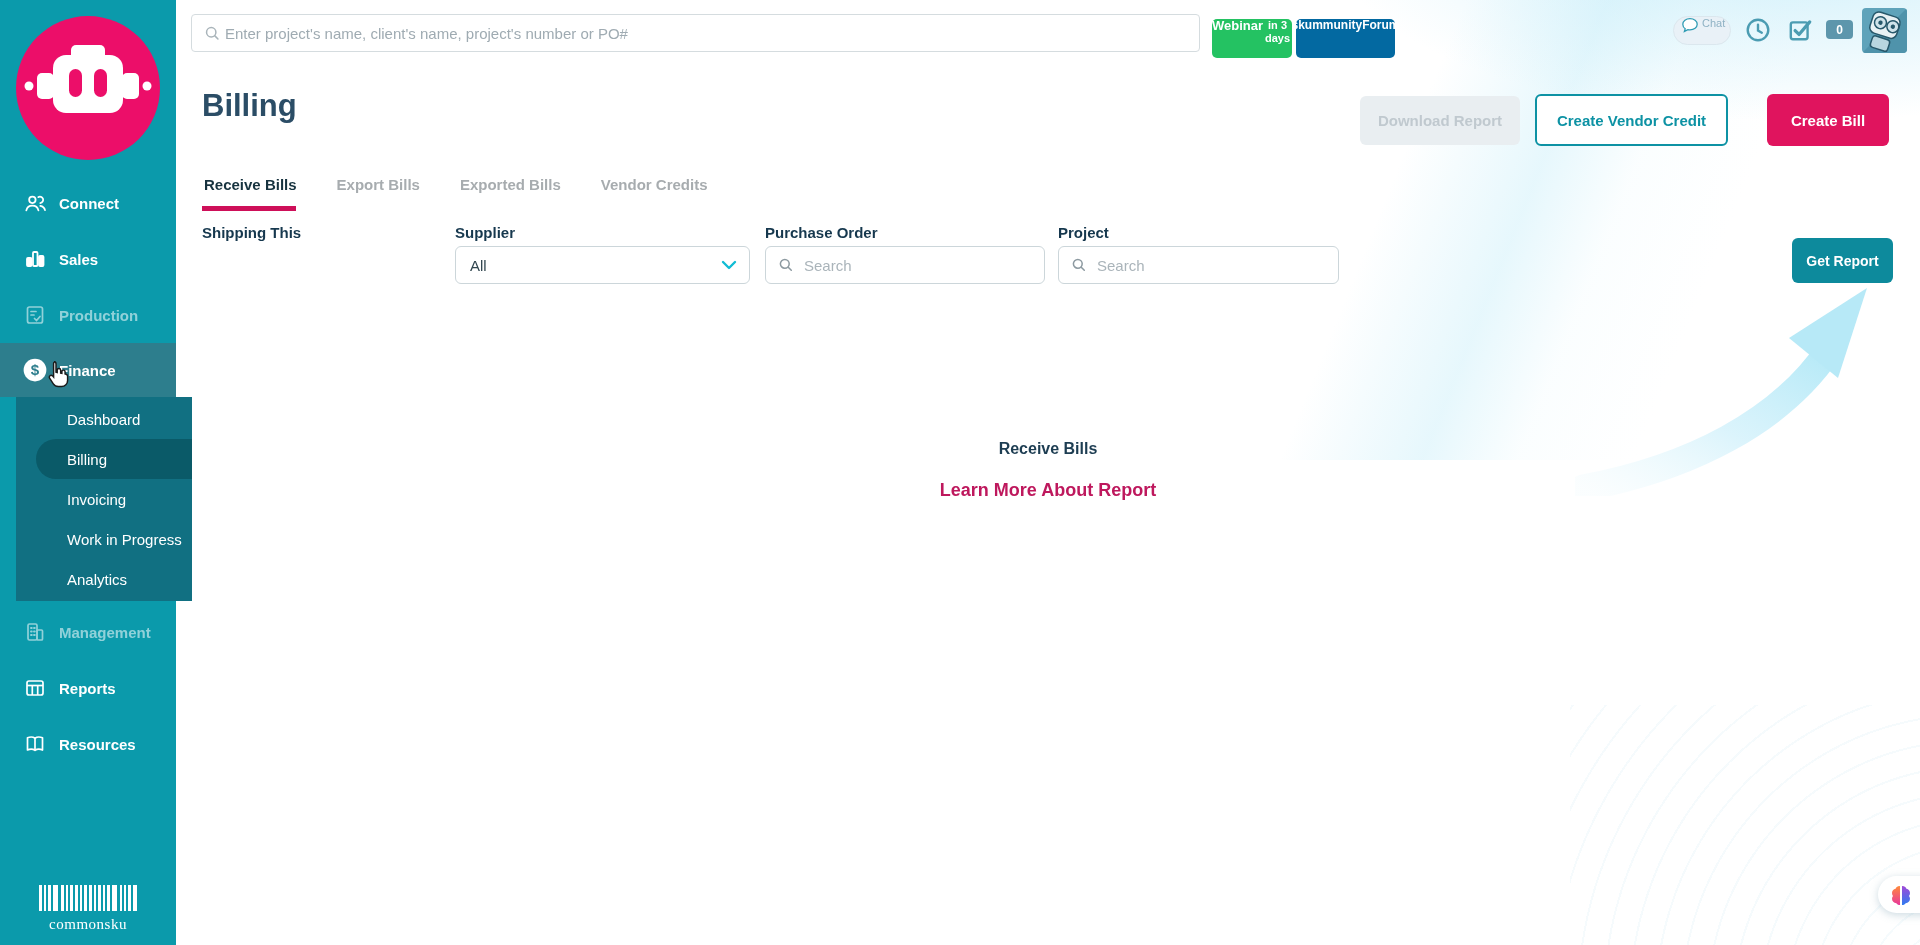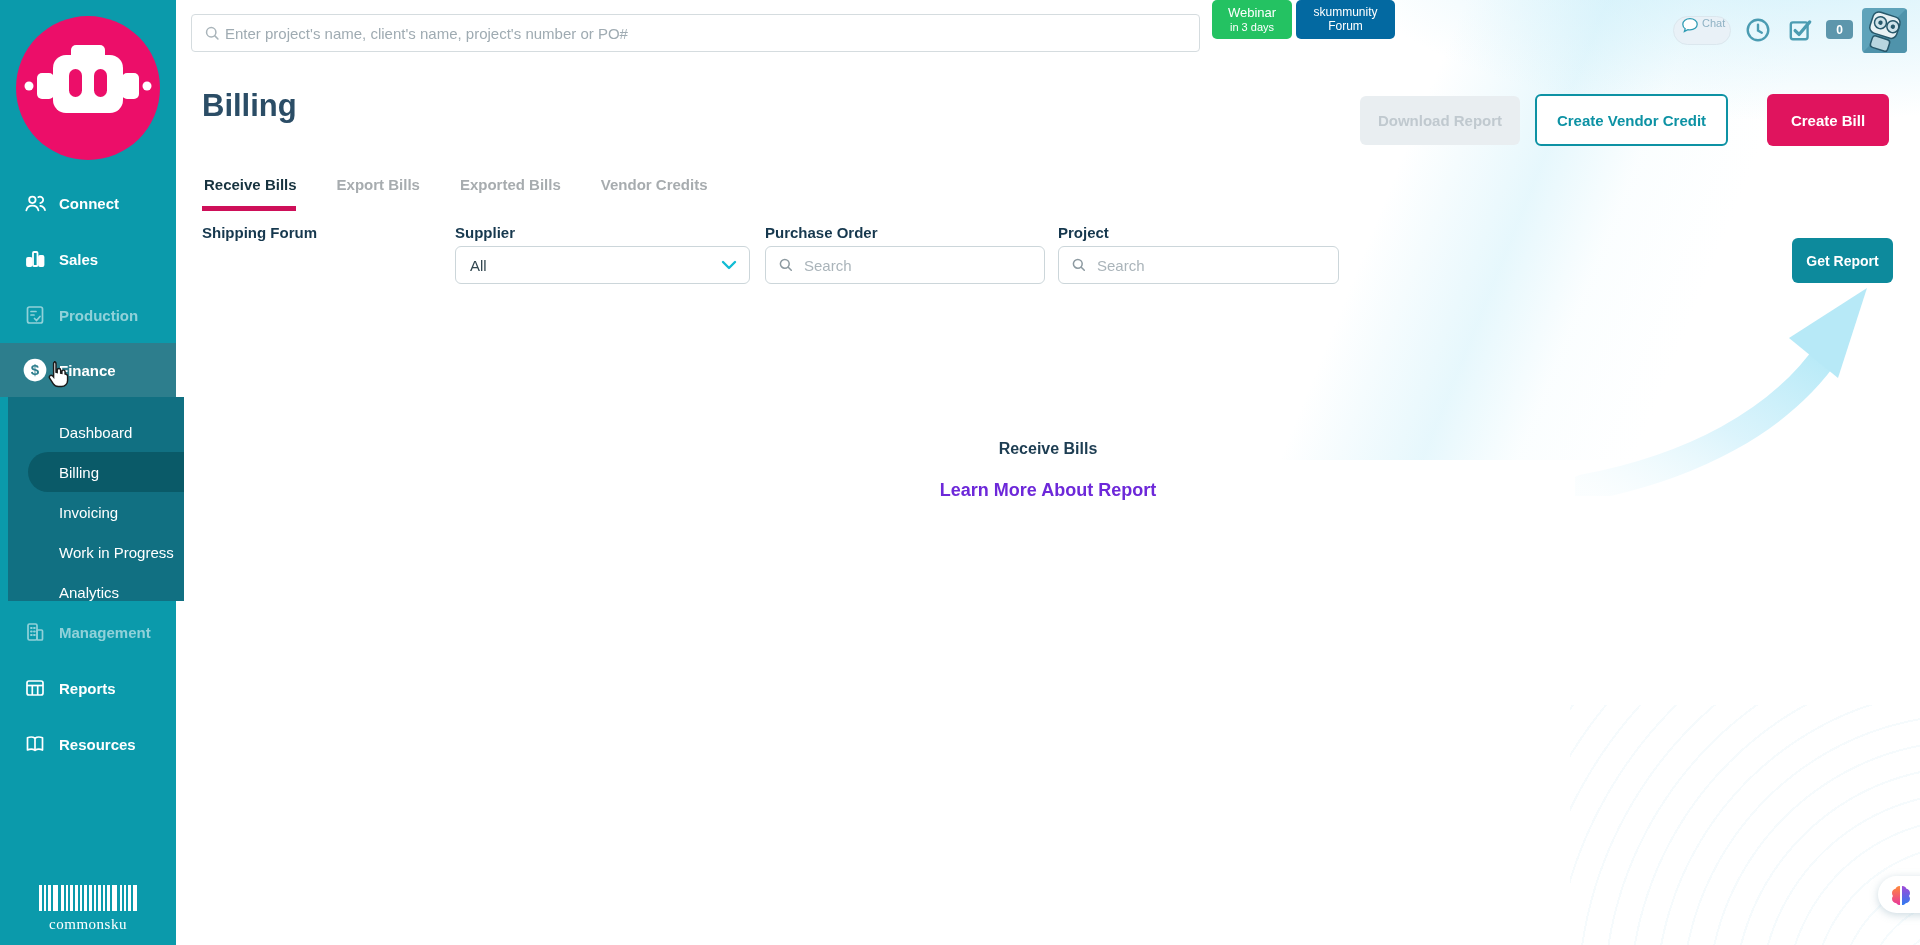--- a/index.html
+++ b/index.html
@@ -10,21 +10,21 @@
   }
   
   .sidebar { position:absolute; left:0; top:0; width:176px; height:945px; background:#0b9aab; z-index:5; }
   .logo-wrap { position:absolute; top:16px; left:16px; width:144px; height:144px; }
   .nav-item { position:absolute; left:0; width:176px; height:56px; display:flex; align-items:center;
               padding-left:22px; color:#fff; font-weight:bold; font-size:15px; cursor:pointer; }
   .nav-item .nav-icon { width:26px; height:26px; margin-right:11px; flex:0 0 26px; display:flex; align-items:center; justify-content:center; }
   .nav-item.muted { color:rgba(255,255,255,0.55); }
   .nav-item.muted svg { opacity:0.55; }
   .nav-item.hovered { background:#2d7e8d; height:54px; }
-  .submenu { position:absolute; top:397px; left:8px; width:176px; height:204px; background:#117082; padding-top:15px; }
+  .submenu { position:absolute; top:397px; left:16px; width:176px; height:204px; background:#117082; padding-top:2px; }
   .submenu-item { height:40px; display:flex; align-items:center; padding-left:51px; color:#fff; font-size:15px; cursor:pointer; }
   .submenu-item.active { background:#0a5a68; margin-left:20px; padding-left:31px; border-radius:20px 0 0 20px; }
   .sidebar-footer { position:absolute; bottom:12px; left:39px; width:98px; text-align:center; }
   .sidebar-footer .brand-text { color:#fff; font-size:15px; letter-spacing:0.5px; margin-top:1px; font-family:Liberation Serif, serif; }
   .cursor-pointer { position:absolute; left:42px; top:358px; width:32px; height:32px; z-index:50; }
 
   
   .main { position:absolute; left:176px; top:0; width:1744px; height:945px; background:#fff; }
   .main .bg-deco { position:absolute; right:0; top:0; width:1000px; height:460px; pointer-events:none;
     background:
@@ -33,22 +33,22 @@
   }
   .main .bg-rings { position:absolute; right:-70px; bottom:-90px; width:420px; height:330px; pointer-events:none; opacity:0.45;
     background: repeating-radial-gradient(circle at 95% 90%, rgba(213,236,245,0.5) 0 2px, transparent 2px 26px); }
 
   
   .search-box { position:absolute; left:15px; top:14px; width:1009px; height:38px; background:#fff;
     border:1px solid #d5dcdf; border-radius:4px; display:flex; align-items:center; padding-left:12px; }
   .search-box input { border:none; outline:none; flex:1; font-size:15px; color:#44565f; margin-left:4px;
     font-family:"Liberation Sans",sans-serif; background:transparent; }
   .search-box input::placeholder { color:#9fabb2; }
-  .pill-btn { position:absolute; top:0; border-radius:5px; color:#fff; font-weight:normal; text-align:center;
-    display:flex; flex-direction:column; justify-content:center; line-height:1.15; cursor:pointer; }
+  .pill-btn { position:absolute; top:19px; border-radius:5px; color:#fff; font-weight:bold; text-align:center;
+    display:flex; flex-direction:row; justify-content:center; line-height:1.15; cursor:pointer; }
   .pill-btn.webinar { left:1036px; width:80px; height:39px; background:#24c262; }
   .pill-btn.webinar .l1 { font-size:13px; } .pill-btn.webinar .l2 { font-size:11px; }
   .pill-btn.forum { left:1120px; width:99px; height:39px; background:#0369a1; font-size:12px; }
   .chat-pill { position:absolute; left:1497px; top:16px; width:58px; height:29px; background:#e9f1f7;
     border:1px solid #dbe7ee; border-radius:15px; display:flex; align-items:flex-start; padding-left:7px; cursor:pointer; }
   .chat-pill .chat-label { font-size:11px; color:#8fb2c4; margin-left:3px; }
   .icon-btn { position:absolute; top:17px; width:26px; height:26px; cursor:pointer; }
   .badge-count { position:absolute; left:1650px; top:20px; width:27px; height:19px; background:#5d96ac;
     border-radius:4px; color:#fff; font-size:12px; font-weight:bold; display:flex; align-items:center; justify-content:center; cursor:pointer; }
   .avatar { position:absolute; left:1686px; top:8px; width:45px; height:45px; border-radius:4px; overflow:hidden; cursor:pointer; }
@@ -76,21 +76,21 @@
     font-family:"Liberation Sans",sans-serif; background:transparent; }
   .field input::placeholder { color:#aab4ba; }
   .clear-x { font-weight:bold; color:#df1f28; font-size:16px; padding:0 14px; cursor:pointer; }
   .select-value { flex:1; font-size:15px; color:#31464f; }
   .chev { margin-right:12px; }
 
   
   .empty-title { position:absolute; left:0; width:1744px; top:440px; text-align:center;
     font-size:16px; font-weight:bold; color:#1d3d52; }
   .empty-link { position:absolute; left:0; width:1744px; top:480px; text-align:center;
-    font-size:18px; font-weight:bold; color:#6d28d9; cursor:pointer; }
+    font-size:18px; font-weight:bold; color:#be185d; cursor:pointer; }
 
   .deco-arrow { position:absolute; left:1399px; top:256px; pointer-events:none; }
   .assist-pill { position:absolute; left:1702px; top:876px; width:64px; height:37px; background:#fff;
     border-radius:19px; box-shadow:0 2px 8px rgba(110,150,170,0.35); display:flex; align-items:center;
     padding-left:11px; cursor:pointer; z-index:6; }
 </style>
 </head>
 <body>
 
 <div class="screen">
@@ -309,21 +309,21 @@
     </div>
 
     <div class="tabs">
       <span class="tab active">Receive Bills</span>
       <span class="tab">Export Bills</span>
       <span class="tab">Exported Bills</span>
       <span class="tab">Vendor Credits</span>
     </div>
     <div class="tab-underline"></div>
 
-    <div class="filter-label" style="left:26px">Shipping Forum</div>
+    <div class="filter-label" style="left:26px">Shipping This</div>
     <div class="filter-label" style="left:279px">Supplier</div>
     <div class="filter-label" style="left:589px">Purchase Order</div>
     <div class="filter-label" style="left:882px">Project</div>
 
 
     <div class="field" style="left:279px;width:295px;padding-left:14px">
       <span class="select-value">All</span>
       <svg class="chev" width="16" height="10" viewBox="0 0 16 10">
         <path d="M2 2l6 6 6-6" fill="none" stroke="#12bcd4" stroke-width="2.4" stroke-linecap="round" stroke-linejoin="round"></path>
       </svg>

